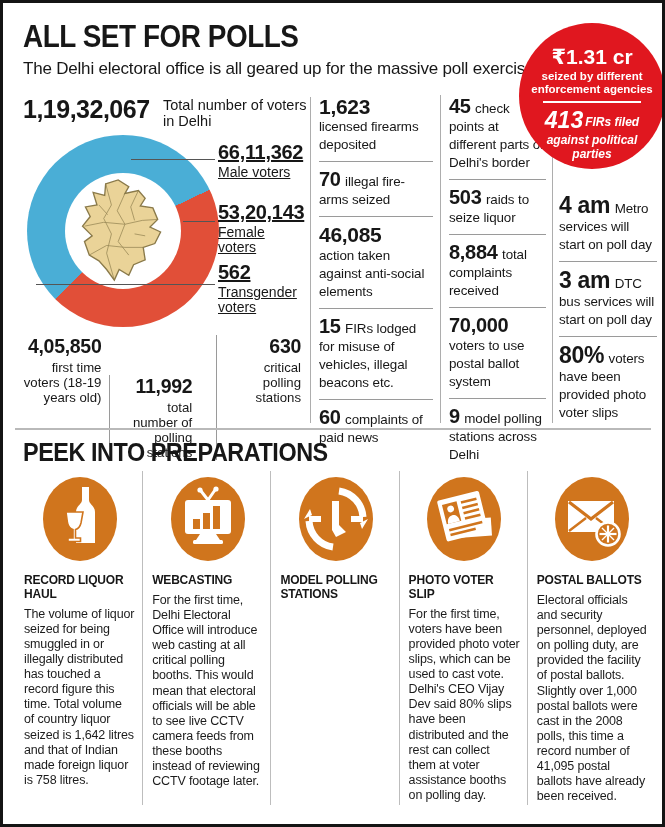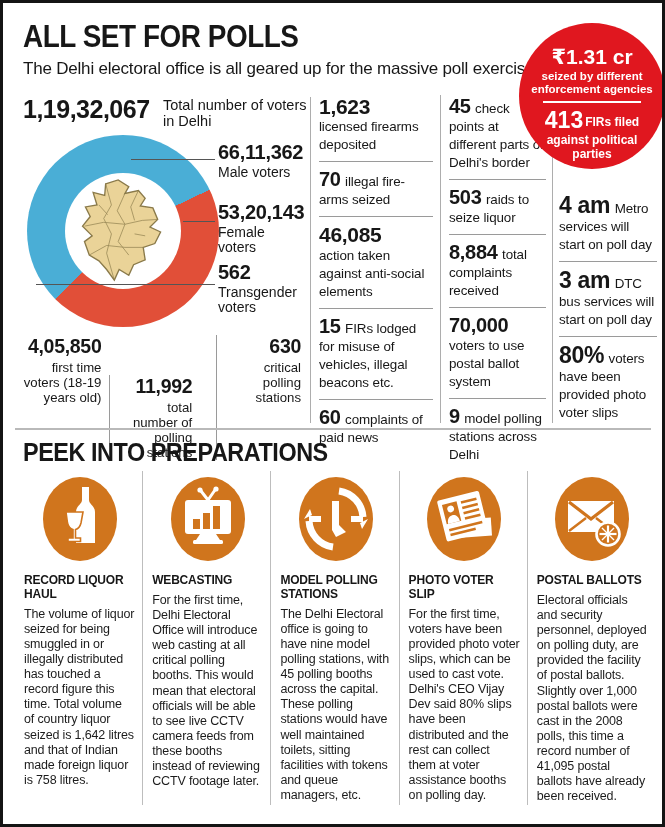--- a/index.html
+++ b/index.html
@@ -20,31 +20,31 @@
   
   .title{position:absolute;left:20px;top:16px;font-size:31px;font-weight:800;letter-spacing:-.5px;
     transform:scaleX(.9);transform-origin:left;white-space:nowrap;}
   .subtitle{position:absolute;left:20px;top:56px;font-size:17px;letter-spacing:-.2px;white-space:nowrap;}
   
   .badge{position:absolute;left:516px;top:20px;width:146px;height:146px;border-radius:50%;
     background:var(--badge-red);color:#fff;text-align:center;padding:22px 10px 0;z-index:6;}
   .badge .amt{font-size:21px;font-weight:800;}
   .badge .amt-desc{font-size:11.5px;font-weight:700;line-height:1.15;margin-top:1px;}
   .badge .divider{border:none;border-top:2px solid #fff;margin:5px 14px 4px;}
-  .badge .firs{font-size:12px;font-weight:700;line-height:1.15;}
+  .badge .firs{font-size:12px;font-weight:700;line-height:1.15;font-style:italic;}
   .badge .firs b{font-size:23px;font-weight:800;vertical-align:-2px;margin-right:2px;}
   
   .total-num{position:absolute;left:20px;top:92px;font-size:25px;font-weight:800;letter-spacing:-.5px;}
   .total-label{position:absolute;left:160px;top:94px;width:150px;font-size:14.5px;line-height:1.12;}
   .donut{position:absolute;left:24px;top:132px;width:192px;height:192px;border-radius:50%;
     background:conic-gradient(from 225deg,var(--donut-blue) 0 199.5deg,var(--donut-red) 199.5deg 360deg);}
   .donut-hole{position:absolute;left:38px;top:38px;width:116px;height:116px;border-radius:50%;background:#fff;
     display:flex;align-items:center;justify-content:center;}
   .leader{position:absolute;height:1px;background:#555;z-index:4;}
-  .callout{position:absolute;left:215px;width:110px;}
+  .callout{position:absolute;left:215px;width:110px;text-decoration:underline;}
   .callout .num{font-size:20px;font-weight:800;letter-spacing:-.3px;}
   .callout .lbl{font-size:14px;line-height:1.1;margin-top:1px;}
   .bottom-stats{position:absolute;left:20px;top:332px;width:286px;display:flex;}
   .bottom-stats .cell{padding:0 8px 0 0;text-align:right;}
   .bottom-stats .cell+.cell{border-left:1px solid var(--rule);padding-left:9px;}
   .bottom-stats .num{font-size:19.5px;font-weight:800;letter-spacing:-.3px;}
   .bottom-stats .txt{font-size:13.2px;line-height:1.14;margin-top:2px;}
   
   .vline{position:absolute;width:1px;background:#adadad;}
   
@@ -249,21 +249,20 @@
             <path d="M36 72 a28 28 0 0 1 -24 -26"></path>
           </g>
           <path d="M63 48 l8 -4 -6 10 z" fill="#fff"></path>
           <path d="M15 40 l-8 4 6 -10 z" fill="#fff"></path>
           <rect x="12" y="41" width="12" height="6" fill="#fff"></rect>
           <rect x="54" y="41" width="12" height="6" fill="#fff"></rect>
           <path d="M35 26 h7 v24 l7 7 -10 5 -4 -7 z" fill="#fff"></path>
         </svg>
       </div>
       <div class="prep-head">MODEL POLLING STATIONS</div>
-      <div class="prep-body">The Delhi Electoral office is going to have nine model polling stations, with 45 polling booths across the capital. These polling stations would have well maintained toilets, sitting facilities with tokens and queue managers, etc.</div>
     </div>
 
     <div class="prep-col">
       <div class="prep-icon">
         <svg width="78" height="88" viewBox="0 0 78 88">
           <ellipse class="org" cx="39" cy="44" rx="37" ry="42"></ellipse>
           <g transform="rotate(-14 39 44)">
             <rect x="30" y="46" width="34" height="18" fill="#fff" transform="rotate(10 47 55)"></rect>
             <rect x="17" y="20" width="43" height="42" rx="2" fill="#fff"></rect>
             <rect class="org" x="21" y="25" width="15" height="20"></rect>

